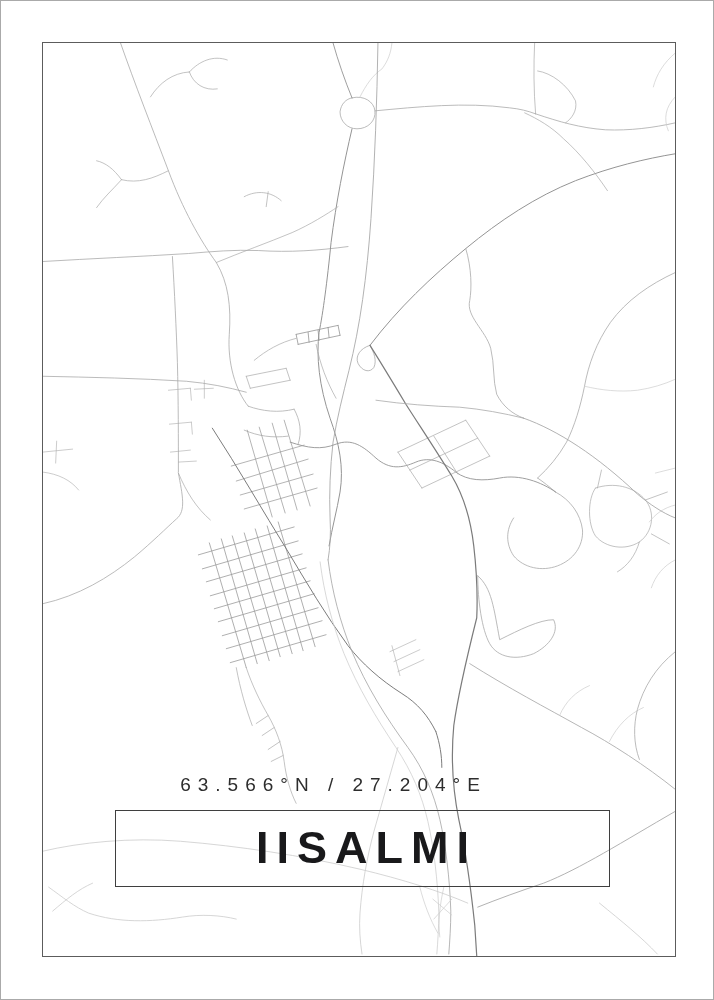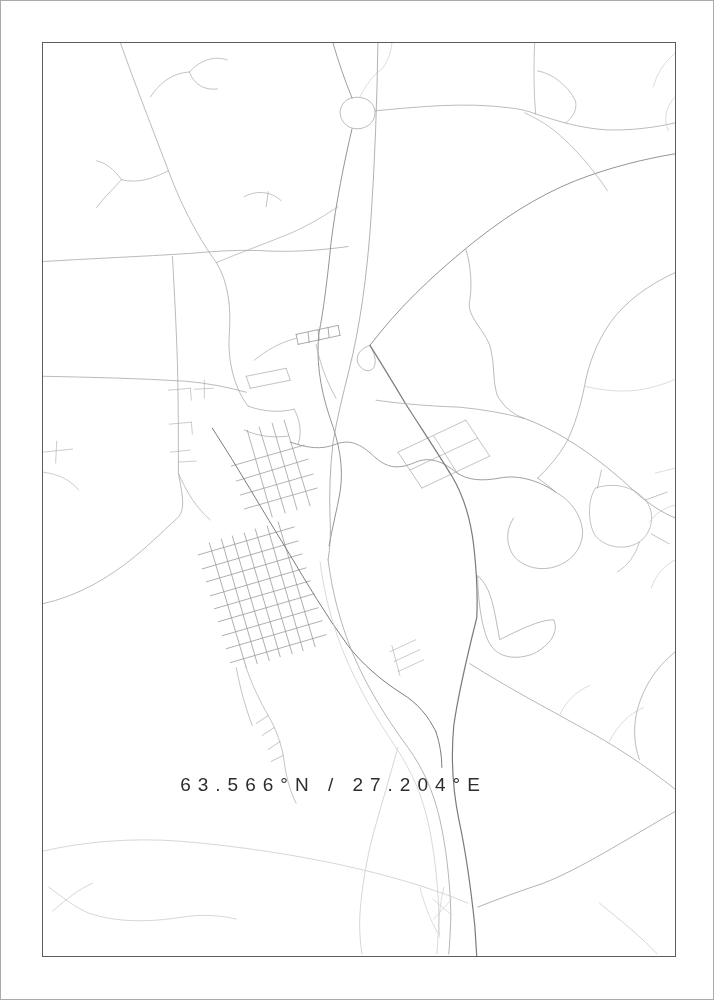--- a/index.html
+++ b/index.html
@@ -107,14 +107,17 @@
         <path d="M600,904 C622,922 642,938 658,955" fill="none" stroke="#cccccc" stroke-width="0.8" stroke-linecap="round" stroke-linejoin="round"></path>
         <path d="M42,852 C80,843 130,838 180,842 C240,847 300,856 360,870 C402,880 440,892 468,904" fill="none" stroke="#cccccc" stroke-width="0.8" stroke-linecap="round" stroke-linejoin="round"></path>
         <path d="M48,888 C62,898 74,908 88,914 C118,924 150,923 182,918 C200,915 220,916 236,920 M52,912 C66,900 78,890 92,884" fill="none" stroke="#cccccc" stroke-width="0.8" stroke-linecap="round" stroke-linejoin="round"></path>
         <path d="M398,748 C390,776 382,804 374,832 C367,858 362,886 360,914 C359,928 360,942 362,955" fill="none" stroke="#cccccc" stroke-width="0.8" stroke-linecap="round" stroke-linejoin="round"></path>
         <path d="M420,888 C424,904 430,920 438,934 M444,888 C440,906 438,922 440,938 M433,900 L452,916 M452,900 L434,920" fill="none" stroke="#cccccc" stroke-width="0.7" stroke-linecap="round" stroke-linejoin="round"></path>
       </svg>
   </div>
 
   <div class="coords">63.566°N / 27.204°E</div>
 
+  <div class="title-box">
+    <div class="title-text">IISALMI</div>
+  </div>
 
 </div>
 
 </body></html>

